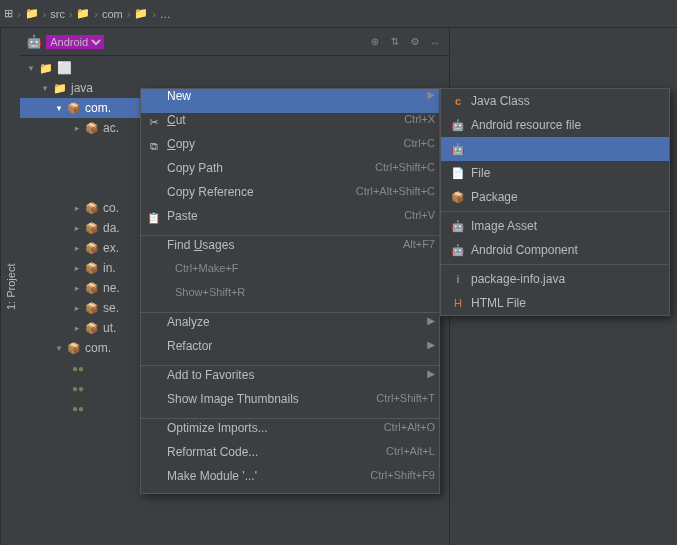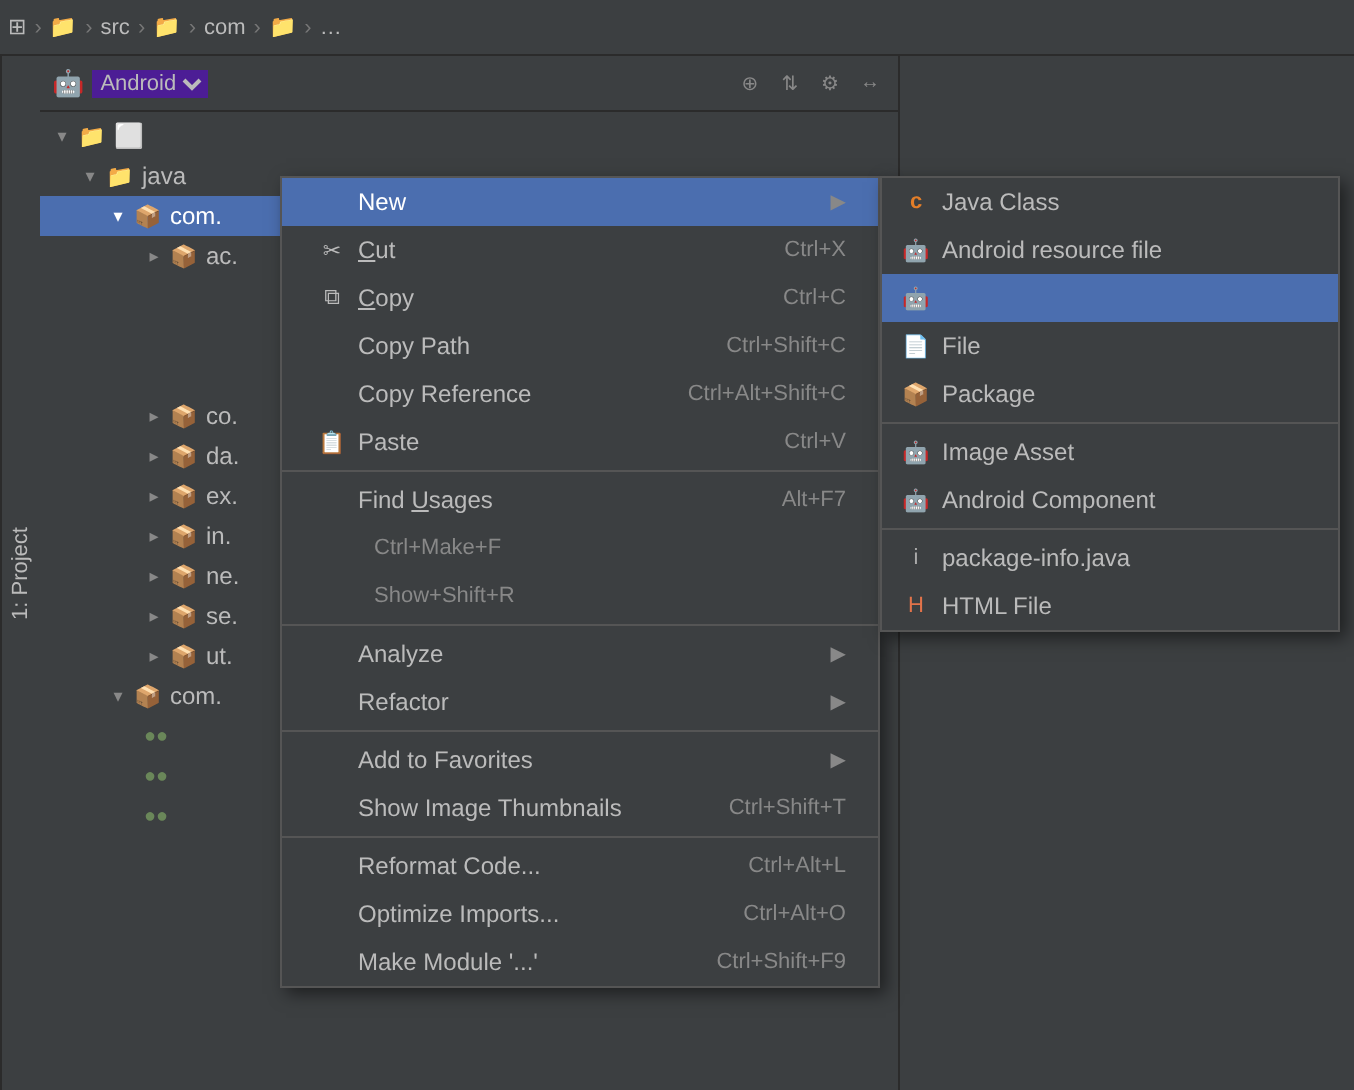--- a/index.html
+++ b/index.html
@@ -132,23 +132,23 @@
       top: 88px;
       left: 140px;
       width: 300px;
       background: #3c3f41;
       border: 1px solid #555;
       box-shadow: 3px 3px 8px rgba(0,0,0,0.5);
       z-index: 100;
     }
     .context-menu-item {
       display: flex;
-      align-items: center;
+      align-items: flex-start;
       height: 24px;
-      padding: 0 16px;
+      padding: 0 4px;
       cursor: pointer;
       position: relative;
     }
     .context-menu-item.highlighted { background: #4b6eaf; color: white; }
     .context-menu-item .item-icon {
       width: 18px;
       height: 18px;
       display: flex;
       align-items: center;
       justify-content: center;
@@ -249,21 +249,21 @@
 <div class="main-layout">
 
   <div class="project-tab">
     <span>1: Project</span>
   </div>
 
   <div class="project-panel">
     <div class="panel-header">
       <div style="display:flex;align-items:center;gap:4px;">
         <span style="color:#a9b837;font-size:13px;">🤖</span>
-        <select style="background:#4c1d95;border:none;color:#bbbbbb;font-size:11px;cursor:pointer;">
+        <select style="background:#a21caf;border:none;color:#bbbbbb;font-size:11px;cursor:pointer;">
           <option>Android</option>
           <option>Project</option>
         </select>
       </div>
       <div class="panel-icons">
         <span class="panel-icon">⊕</span>
         <span class="panel-icon">⇅</span>
         <span class="panel-icon">⚙</span>
         <span class="panel-icon">↔</span>
       </div>
@@ -427,30 +427,30 @@
   <div class="context-menu-item">
     <span class="item-icon"></span>
     <span class="item-label">Show Image Thumbnails</span>
     <span class="item-shortcut">Ctrl+Shift+T</span>
   </div>
 
   <div class="context-menu-separator"></div>
 
   <div class="context-menu-item">
     <span class="item-icon"></span>
+    <span class="item-label">Optimize Imports...</span>
+    <span class="item-shortcut">Ctrl+Alt+O</span>
+  </div>
+
+  <div class="context-menu-item">
+    <span class="item-icon"></span>
     <span class="item-label">Reformat Code...</span>
     <span class="item-shortcut">Ctrl+Alt+L</span>
   </div>
 
-  <div class="context-menu-item">
-    <span class="item-icon"></span>
-    <span class="item-label">Optimize Imports...</span>
-    <span class="item-shortcut">Ctrl+Alt+O</span>
-  </div>
-
 
   <div class="context-menu-item">
     <span class="item-icon"></span>
     <span class="item-label">Make Module '...'</span>
     <span class="item-shortcut">Ctrl+Shift+F9</span>
   </div>
 
 </div>
 
 <div class="submenu">

